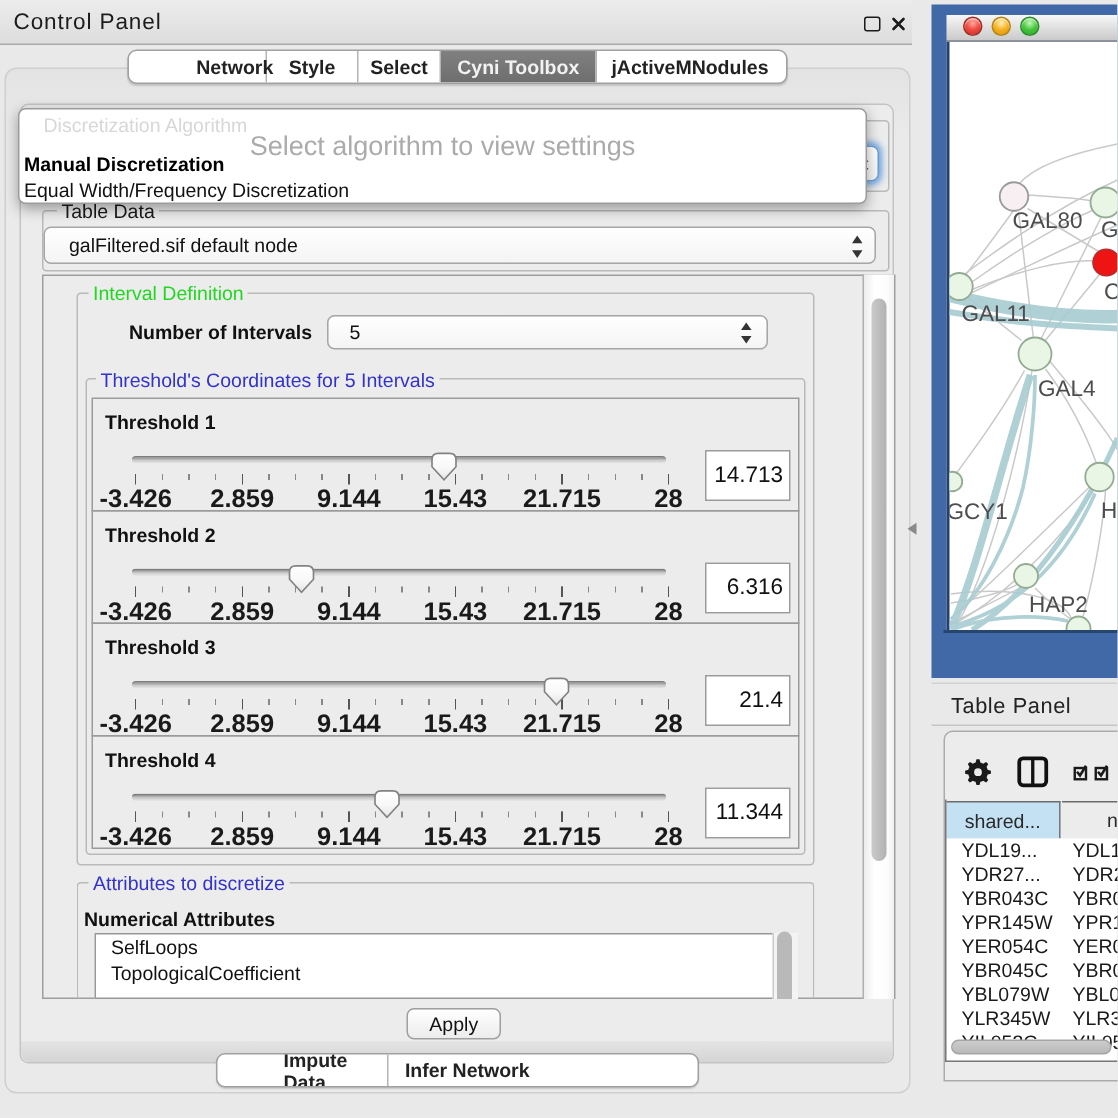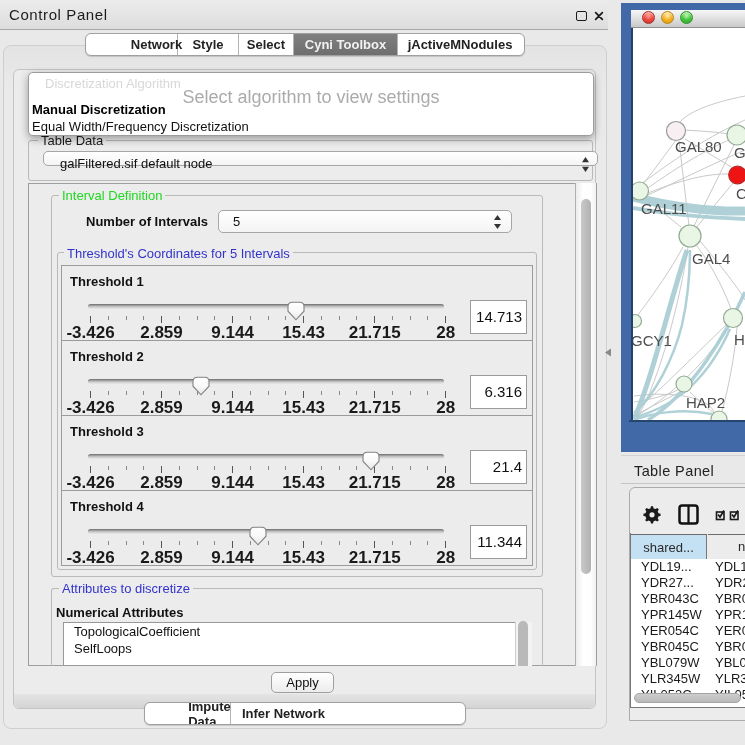--- a/index.html
+++ b/index.html
@@ -49,21 +49,21 @@
 .thumb { position:absolute; top:35px; }
 
 #attrlist { left:63px; top:622px; width:469px; height:44px; background:#fff; border:1px solid #989898; overflow:hidden; }
 #attrlist div { font-size:13px; color:#111; padding-left:10px; height:17px; line-height:17px; }
 #listsb { left:515px; top:622px; width:17px; height:44px; background:#f3f3f3; border-left:1px solid #ccc; }
 #listthumb { left:518px; top:621px; width:10px; height:45px; background:#b9b9b9; border-radius:5px 5px 0 0; }
 
 #applybtn { left:271px; top:672px; width:63px; height:21px; background:linear-gradient(#ffffff,#ececec);
   border:1px solid #9f9f9f; border-radius:5px; font-size:13px; color:#111; text-align:center; line-height:19px; }
 
-#popup { left:28px; top:72px; width:566px; height:64px; background:#fff; border-radius:5px;
+#popup { left:12px; top:72px; width:566px; height:64px; background:#fff; border-radius:5px;
   border:1px solid #9c9c9c; box-shadow:0 3px 9px rgba(0,0,0,0.35); }
 
 #netwin { left:621px; top:3px; width:124px; height:449px; background:#4269a7; }
 #nettitle { left:631px; top:10px; width:114px; height:18px; background:linear-gradient(#f7f7f7,#c9c9c9); border-bottom:1px solid #8f8f8f; }
 .light { position:absolute; top:0.5px; width:13px; height:13px; border-radius:50%; box-shadow:inset 0 1px 1px rgba(255,255,255,0.7); }
 #netcanvas { left:631px; top:28px; width:114px; height:392px; background:#fff; border-left:2.5px solid #24416e; }
 #netbottom { left:629px; top:420px; width:116px; height:32px; background:#4269a7; border-top:2px solid #26456f; }
 #tablepanelbar { left:621px; top:455px; width:124px; height:29px; background:#e9e9e9; border-top:1px solid #d2d2d2; border-bottom:1px solid #c6c6c6; }
 #tablebox { left:629px; top:487px; width:130px; height:234px; background:#ececec; border:1px solid #ababab; border-radius:6px 6px 0 0; }
 #theader1 { left:631px; top:534px; width:76px; height:25px; background:#c3e1f2; border-top:1px solid #6b6b6b; border-right:1px solid #777; font-size:13px; color:#2a2a2a; text-align:center; line-height:25px; }
@@ -102,21 +102,21 @@
 <div class="group abs" style="left:28px; top:80px; width:565px; height:48px;"></div>
 <div class="combo abs" style="left:480px; top:97px; width:106px; height:24px; box-shadow:0 0 4px 2px rgba(90,150,220,0.85); border-color:#6a9fd8;">
   <svg class="ar" style="right:5px; top:4px;" width="9" height="16" viewBox="0 0 9 16">
       <path d="M4.5,1 L8,6 L1,6 Z" fill="#555"></path>
       <path d="M4.5,15 L8,10 L1,10 Z" fill="#555"></path>
     </svg>
 </div>
 
 <div class="group abs" style="left:28px; top:140px; width:565px; height:41px;"></div>
 <div class="glabel abs" style="left:38px; top:133px; color:#1a1a1a;">Table Data</div>
-<div class="combo abs" style="left:43px; top:151px; width:555px; height:15px;">
+<div class="combo abs" style="left:29px; top:151px; width:555px; height:25px;">
   <span style="position:absolute; left:16px; top:4px;">galFiltered.sif default node</span>
   <svg class="ar" style="right:7px; top:4px;" width="9" height="17" viewBox="0 0 9 17">
       <path d="M4.5,1 L8,6.2 L1,6.2 Z" fill="#333"></path>
       <path d="M4.5,16 L8,10.8 L1,10.8 Z" fill="#333"></path>
     </svg>
 </div>
 
 <div id="scrollpane" class="abs"></div>
 <div id="vtrack" class="abs"></div>
 <div id="vthumb" class="abs"></div>
@@ -225,29 +225,29 @@
       </defs>
     <path d="M1,5.5 Q1,1.2 5.2,1.2 L12.8,1.2 Q17,1.2 17,5.5 L17,10.2 L9,18.8 L1,10.2 Z" fill="url(#tg3)" stroke="#828282" stroke-width="1.1"></path>
   </svg>
   <div class="vbox">11.344</div>
 </div>
 
 <div class="group abs" style="left:51px; top:588px; width:492px; height:78px; border-bottom:none;"></div>
 <div class="glabel abs" style="left:59px; top:581px; color:#3333cc;">Attributes to discretize</div>
 <div class="abs" style="left:56px; top:605px; font-size:13px; font-weight:bold; color:#111;">Numerical Attributes</div>
 <div id="attrlist" class="abs">
+    <div>SelfLoops</div>
     <div>TopologicalCoefficient</div>
-    <div>SelfLoops</div>
   </div>
 <div id="listsb" class="abs"></div>
 <div id="listthumb" class="abs"></div>
 <div id="applybtn" class="abs">Apply</div>
 
 <div id="bottabs" class="tabbar abs">
-  <div class="tab" style="width:86px;padding-left:44px;">Impute Data</div>
+  <div class="tab" style="width:114px;padding-left:44px;">Impute Data</div>
   <div class="tab" style="width:105px;">Infer Network</div>
 </div>
 
 <div id="popup" class="abs">
   <div style="position:absolute; left:16px; top:3px; font-size:13px; color:rgba(130,130,130,0.32);">Discretization Algorithm</div>
   <div style="position:absolute; left:0; top:14px; width:100%; text-align:center; font-size:18px; color:#ababab;">Select algorithm to view settings</div>
   <div style="position:absolute; left:3px; top:29px; font-size:13px; font-weight:bold; color:#000;">Manual Discretization</div>
   <div style="position:absolute; left:3px; top:46px; font-size:13px; color:#111;">Equal Width/Frequency Discretization</div>
 </div>
 

